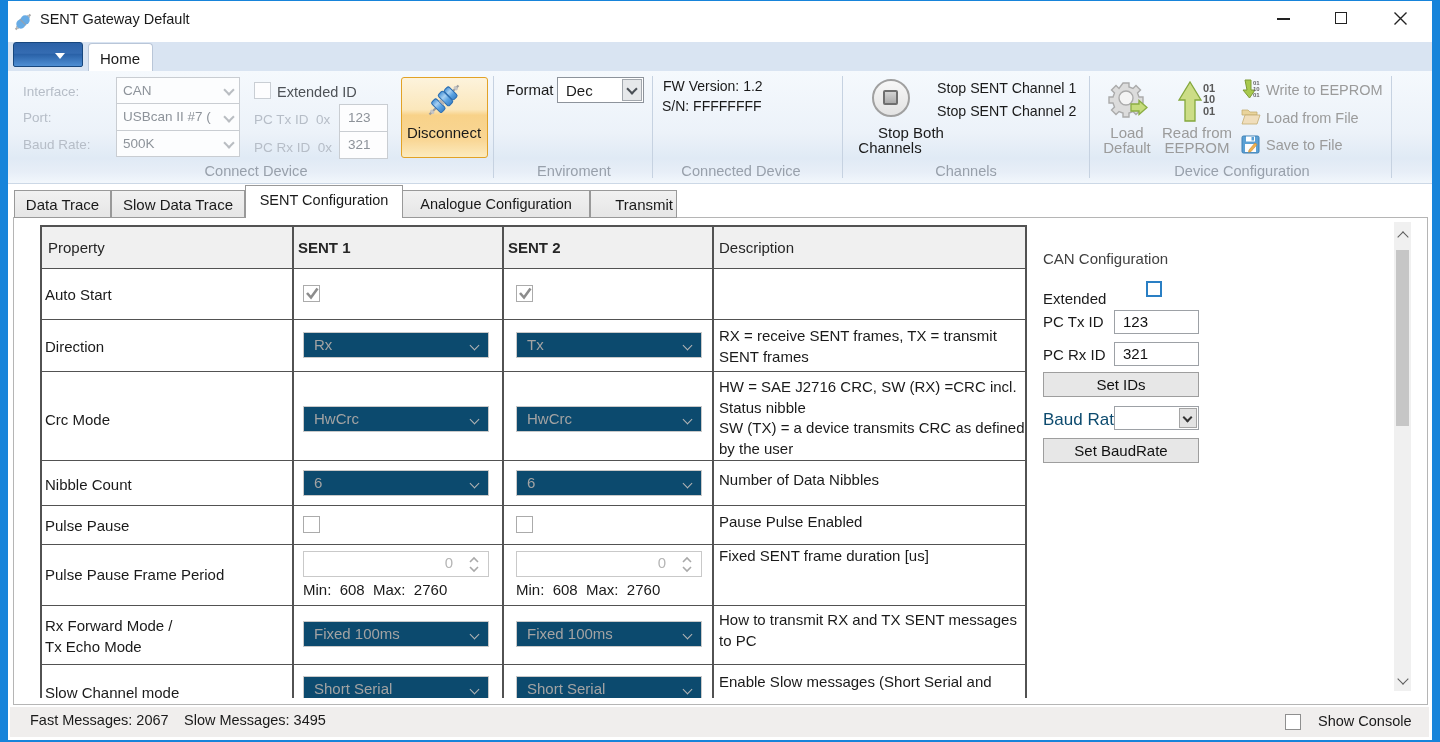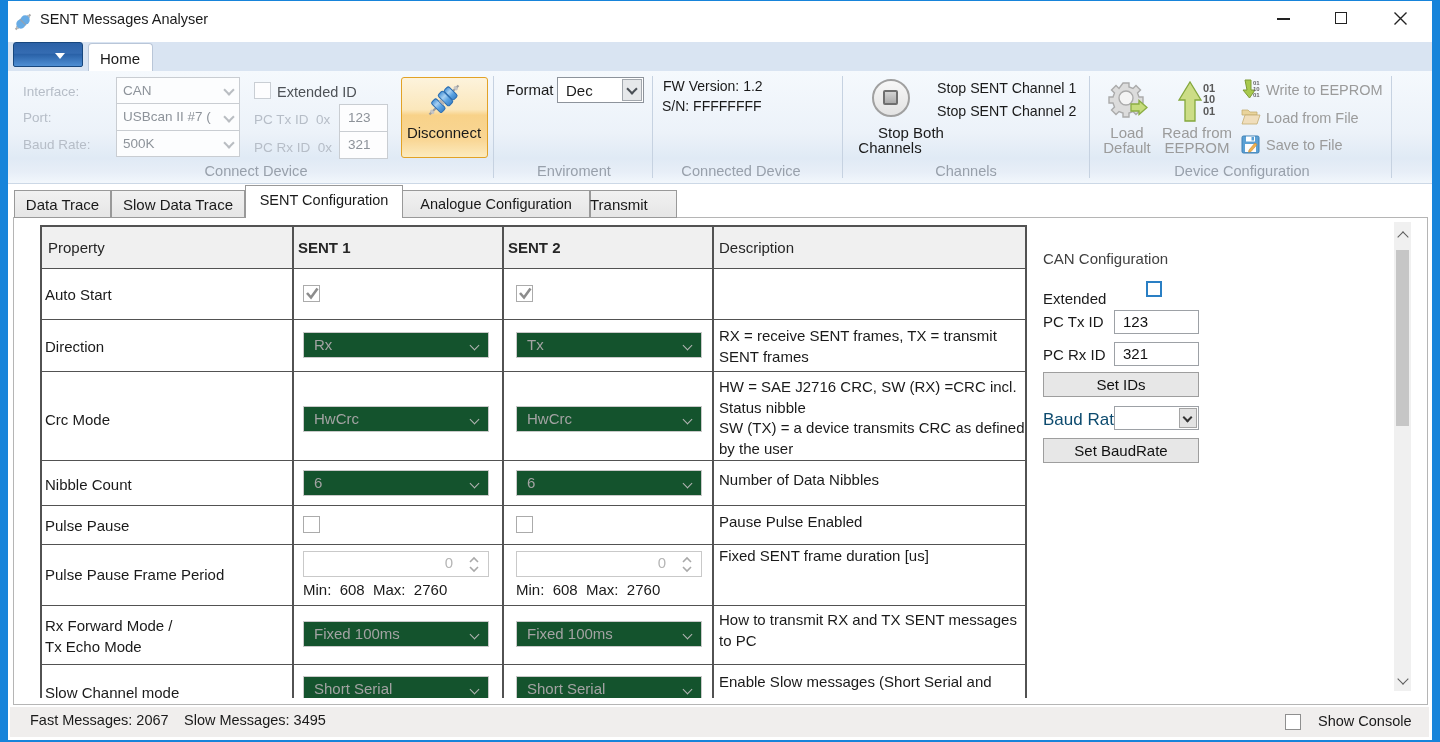--- a/index.html
+++ b/index.html
@@ -5,21 +5,21 @@
 * { margin:0; padding:0; box-sizing:border-box; }
 html,body { width:1440px; height:742px; overflow:hidden; background:#fff;
   font-family:"Liberation Sans", sans-serif; }
 .abs { position:absolute; }
 .t15 { font-size:15px; color:#1a1a1a; white-space:nowrap; }
 .chev { width:8px; height:8px; border-right:2px solid #b9bdc2; border-bottom:2px solid #b9bdc2; transform:rotate(45deg); }
 
 .rdd { background:#fcfdfe; border:1px solid #c9cdd2; color:#8d939a; font-size:13.5px; padding-left:6px; }
 .rlb { font-size:13.5px; color:#b6bdc7; white-space:nowrap; }
 
-.tdd { background:#14532d; border:1px solid #c9c9c9; color:#a3a3a3; font-size:15px; width:186px; height:26px; line-height:24px; padding-left:10px; }
+.tdd { background:#0c4a6e; border:1px solid #c9c9c9; color:#a3a3a3; font-size:15px; width:186px; height:26px; line-height:24px; padding-left:10px; }
 .tdd .chev { position:absolute; right:10px; top:9px; border-color:#b5b5b5; border-width:1.5px; width:7px; height:7px; }
 .seprib { width:1px; background:#c6d2e1; top:76px; height:102px; }
 .glabel { font-size:14.6px; color:#98a0ab; white-space:nowrap; }
 .hdr { font-size:15px; color:#262626; }
 .desc { font-size:15px; color:#1a1a1a; line-height:20.5px; white-space:nowrap; }
 .cb17 { width:17px; height:17px; background:#fff; border:1px solid #ababab; }
 .btnw { background:#e7e7e7; border:1px solid #9e9e9e; font-size:15px; color:#111; text-align:center; }
 </style>
 </head>
 <body>
@@ -32,21 +32,21 @@
   <g transform="rotate(45 11 11)">
     <rect x="10" y="0.5" width="2" height="21" fill="#a8a8a8"></rect>
     <rect x="9.2" y="2.2" width="3.6" height="2.6" fill="#bcbcbc" rx="1"></rect>
     <rect x="9.2" y="17.2" width="3.6" height="2.6" fill="#bcbcbc" rx="1"></rect>
     <circle cx="11" cy="8" r="4.6" fill="#67abe5"></circle>
     <circle cx="11" cy="14" r="4.6" fill="#67abe5"></circle>
     <rect x="6.6" y="10.4" width="8.8" height="1.4" fill="#8fa3b5"></rect>
   </g>
 </svg>
 </div>
-<div class="abs" style="left:40px;top:11px;font-size:14.5px;color:#1a1a1a;white-space:nowrap;">SENT Messages Analyser</div>
+<div class="abs" style="left:40px;top:11px;font-size:14.5px;color:#1a1a1a;white-space:nowrap;">SENT Gateway Default</div>
 
 <div class="abs" style="left:1277px;top:18px;width:13px;height:1.6px;background:#222;"></div>
 <div class="abs" style="left:1335px;top:12px;width:12px;height:12px;border:1.4px solid #222;"></div>
 <svg class="abs" style="left:1393px;top:11px;" width="15" height="15" viewBox="0 0 15 15">
   <path d="M1.5 1.5 L13.5 13.5 M13.5 1.5 L1.5 13.5" stroke="#222" stroke-width="1.4"></path>
 </svg>
 
 <div class="abs" style="left:8px;top:42px;width:1424px;height:29px;background:#d9e4f2;"></div>
 
 <div class="abs" style="left:13px;top:42px;width:70px;height:25px;border:1px solid #17477e;border-radius:3px 3px 2px 2px;background:linear-gradient(180deg,#2c62a7 0%,#356cb2 44%,#2a62a8 50%,#4e8ed3 100%);"></div>
@@ -166,21 +166,21 @@
 <div class="abs" style="left:1266px;top:137px;font-size:14.5px;color:#9b9b9b;white-space:nowrap;">Save to File</div>
 
 <div class="abs" style="left:13px;top:217px;width:1415px;height:488px;background:#fff;border:1px solid #b5b5b5;"></div>
 <div class="abs" style="left:14px;top:190px;width:97px;height:28px;background:linear-gradient(180deg,#f1f1f1,#e6e6e6);border:1px solid #999;"></div>
 <div class="abs t15" style="left:14px;top:196px;width:97px;text-align:center;">Data Trace</div>
 <div class="abs" style="left:111px;top:190px;width:134px;height:28px;background:linear-gradient(180deg,#f1f1f1,#e6e6e6);border:1px solid #999;"></div>
 <div class="abs t15" style="left:111px;top:196px;width:134px;text-align:center;">Slow Data Trace</div>
 <div class="abs" style="left:402px;top:190px;width:188px;height:28px;background:linear-gradient(180deg,#f1f1f1,#e6e6e6);border:1px solid #999;"></div>
 <div class="abs" style="left:402px;top:196px;width:188px;text-align:center;font-size:14.5px;color:#1a1a1a;white-space:nowrap;">Analogue Configuration</div>
 <div class="abs" style="left:590px;top:190px;width:87px;height:28px;background:linear-gradient(180deg,#f1f1f1,#e6e6e6);border:1px solid #999;"></div>
-<div class="abs t15" style="left:590px;top:196px;width:83px;text-align:left;">Transmit</div>
+<div class="abs t15" style="left:590px;top:196px;width:83px;text-align:right;">Transmit</div>
 
 <div class="abs" style="left:245px;top:185px;width:158px;height:33px;background:#fff;border:1px solid #999;border-bottom:none;"></div>
 <div class="abs" style="left:245px;top:192px;width:158px;text-align:center;font-size:14.5px;color:#1a1a1a;white-space:nowrap;">SENT Configuration</div>
 
 <div class="abs" style="left:21px;top:219px;width:1370px;height:479px;overflow:hidden;" id="viewport">
 
   <div class="abs" id="tbl" style="left:19px;top:6px;width:987px;height:501px;">
 
     <div class="abs" style="left:0;top:0;width:987px;height:43px;background:#f0f0f0;"></div>
 

